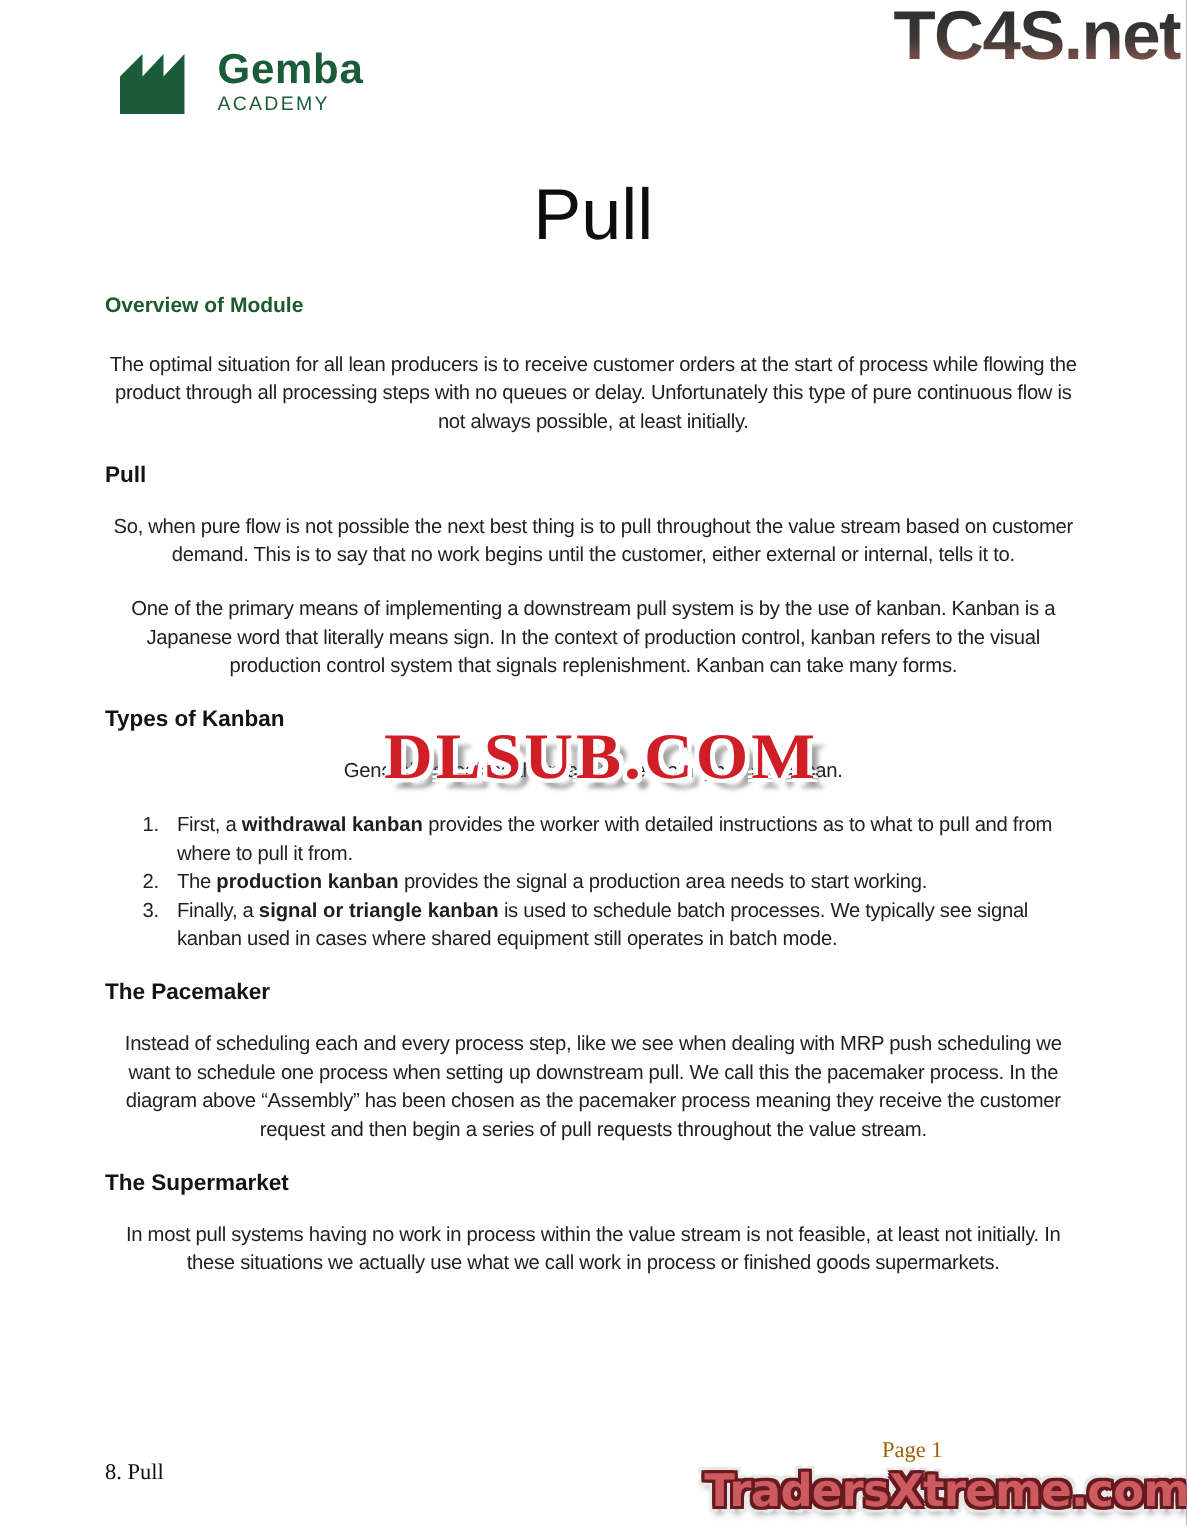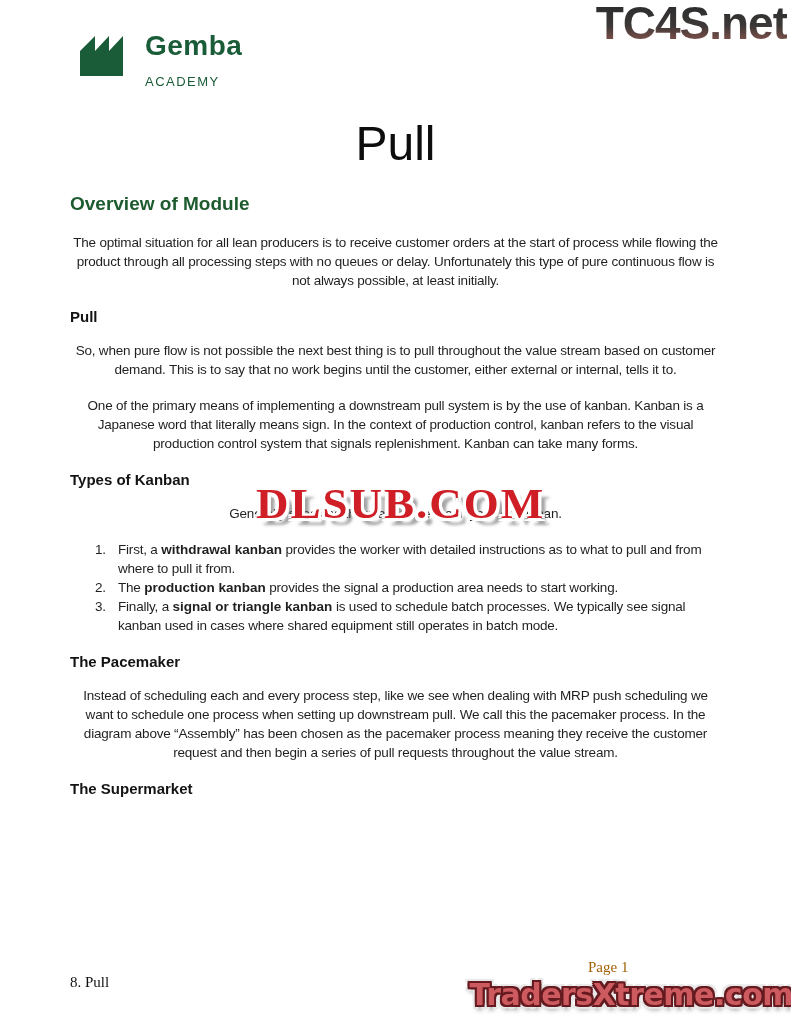--- a/index.html
+++ b/index.html
@@ -8,21 +8,21 @@
     width:791px;height:1024px;
     background:#ffffff;
     overflow:hidden;
     font-family:"Liberation Sans", sans-serif;
     color:#1f1f1f;
     margin:0 auto;
   }
   
   .logo{position:absolute;left:80px;top:30px;display:flex;align-items:flex-start;gap:7px;}
   .logo svg{display:block;}
-  .logo-text{display:flex;flex-direction:column;line-height:1;margin-top:2px;gap:13px;}
+  .logo-text{display:flex;flex-direction:column;line-height:1;margin-top:2px;}
   .logo-main{font-weight:bold;font-size:28px;color:#1a5c38;letter-spacing:0.5px;}
   .logo-sub{font-weight:normal;font-size:13px;color:#1a5c38;letter-spacing:1.5px;margin-top:2px;}
   
   .wm-tc4s{
     position:absolute;top:-4px;right:4px;
     font-family:"Liberation Sans", sans-serif;
     font-weight:bold;font-size:46px;letter-spacing:-1px;
     background:linear-gradient(180deg,#2e2e2e 20%,#3c3837 55%,#7d5049 82%,#9c6a5e 100%);
     -webkit-background-clip:text;background-clip:text;color:transparent;
   }
@@ -47,21 +47,21 @@
       -2px 0 0 #641a1f, 2px 0 0 #641a1f, 0 -2px 0 #641a1f, 0 2px 0 #641a1f,
       -4px -4px 1px #e8e8e8, 4px -4px 1px #e8e8e8, -4px 4px 1px #e8e8e8, 4px 4px 1px #e8e8e8,
       0 5px 4px rgba(70,70,70,.5);
   }
   
   .content{position:absolute;left:70px;top:118px;width:651px;}
   .doc-title{
     text-align:center;font-size:48px;font-weight:400;line-height:52px;
     margin:0 0 23px;color:#0d0d0d;letter-spacing:0;
   }
-  .h-green{font-size:19px;font-weight:bold;color:#1d5b2e;line-height:21px;margin:0 0 19px;}
+  .h-green{font-size:14px;font-weight:bold;color:#1d5b2e;line-height:21px;margin:0 0 19px;}
   .para{font-size:13.5px;letter-spacing:-0.2px;line-height:19px;margin:0 0 17px;text-align:center;}
   .h-sub{font-size:15px;font-weight:bold;line-height:19px;margin:0 0 15px;color:#141414;}
   .klist{margin:0 0 17px;}
   .kitem{position:relative;padding-left:48px;font-size:13.5px;letter-spacing:-0.2px;line-height:19px;}
   .kitem .num{position:absolute;left:25px;top:0;}
   .kitem b{letter-spacing:0;}
   
   .footer-left{position:absolute;left:70px;top:974px;font-family:"Liberation Serif", serif;font-size:15px;color:#101010;}
   .footer-right{position:absolute;left:588px;top:959px;font-family:"Liberation Serif", serif;font-size:15px;color:#a16207;}
 </style>
@@ -112,20 +112,21 @@
         <span class="num">3.</span><span>Finally, a </span><b>signal or triangle kanban</b><span> is used to schedule batch processes.  We typically see signal kanban used in cases where shared equipment still operates in batch mode.</span>
       </div>
     </div>
 
     <h3 class="h-sub">The Pacemaker</h3>
 
     <p class="para">Instead of scheduling each and every process step, like we see when dealing with MRP push scheduling we want to schedule one process when setting up downstream pull.  We call this the pacemaker process.  In the diagram above “Assembly” has been chosen as the pacemaker process meaning they receive the customer request and then begin a series of pull requests throughout the value stream.</p>
 
     <h3 class="h-sub">The Supermarket</h3>
 
+    <p class="para">In most pull systems having no work in process within the value stream is not feasible, at least not initially.  In these situations we actually use what we call work in process or finished goods supermarkets.</p>
 
   </div>
 
   <div class="wm-dlsub">DLSUB.COM</div>
 
   <div class="footer-left">8. Pull</div>
   <div class="footer-right">Page 1</div>
 
   <div class="wm-traders">TradersXtreme.com</div>
 

